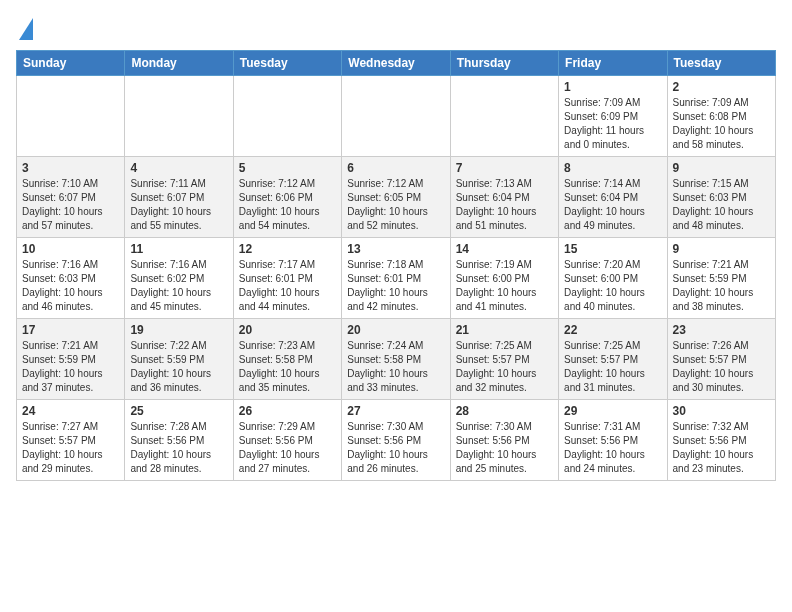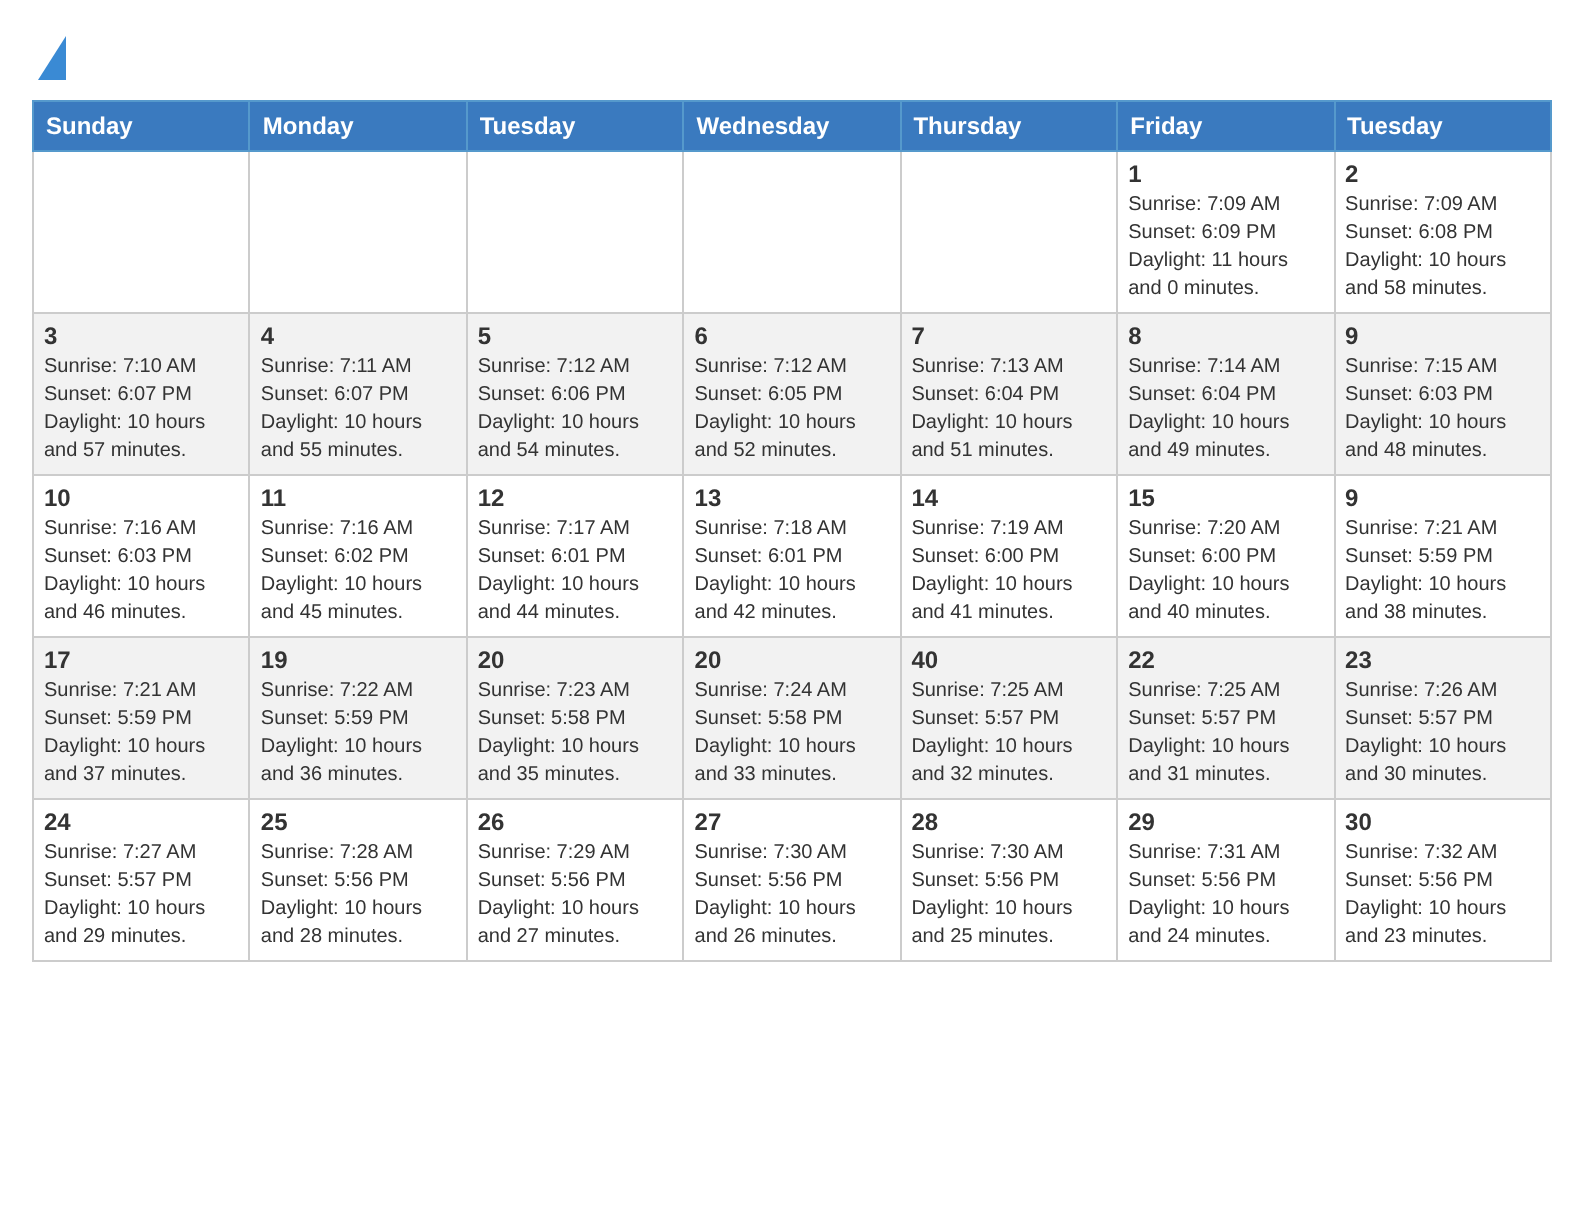--- a/index.html
+++ b/index.html
@@ -212,21 +212,21 @@
       </td>
         <td>
         <span class="day-num">20</span>
         <span class="day-info">Sunrise: 7:23 AM<br>Sunset: 5:58 PM<br>Daylight: 10 hours and 35 minutes.</span>
       </td>
         <td>
         <span class="day-num">20</span>
         <span class="day-info">Sunrise: 7:24 AM<br>Sunset: 5:58 PM<br>Daylight: 10 hours and 33 minutes.</span>
       </td>
         <td>
-        <span class="day-num">40</span>
+        <span class="day-num">21</span>
         <span class="day-info">Sunrise: 7:25 AM<br>Sunset: 5:57 PM<br>Daylight: 10 hours and 32 minutes.</span>
       </td>
         <td>
         <span class="day-num">22</span>
         <span class="day-info">Sunrise: 7:25 AM<br>Sunset: 5:57 PM<br>Daylight: 10 hours and 31 minutes.</span>
       </td>
         <td>
         <span class="day-num">23</span>
         <span class="day-info">Sunrise: 7:26 AM<br>Sunset: 5:57 PM<br>Daylight: 10 hours and 30 minutes.</span>
       </td>

